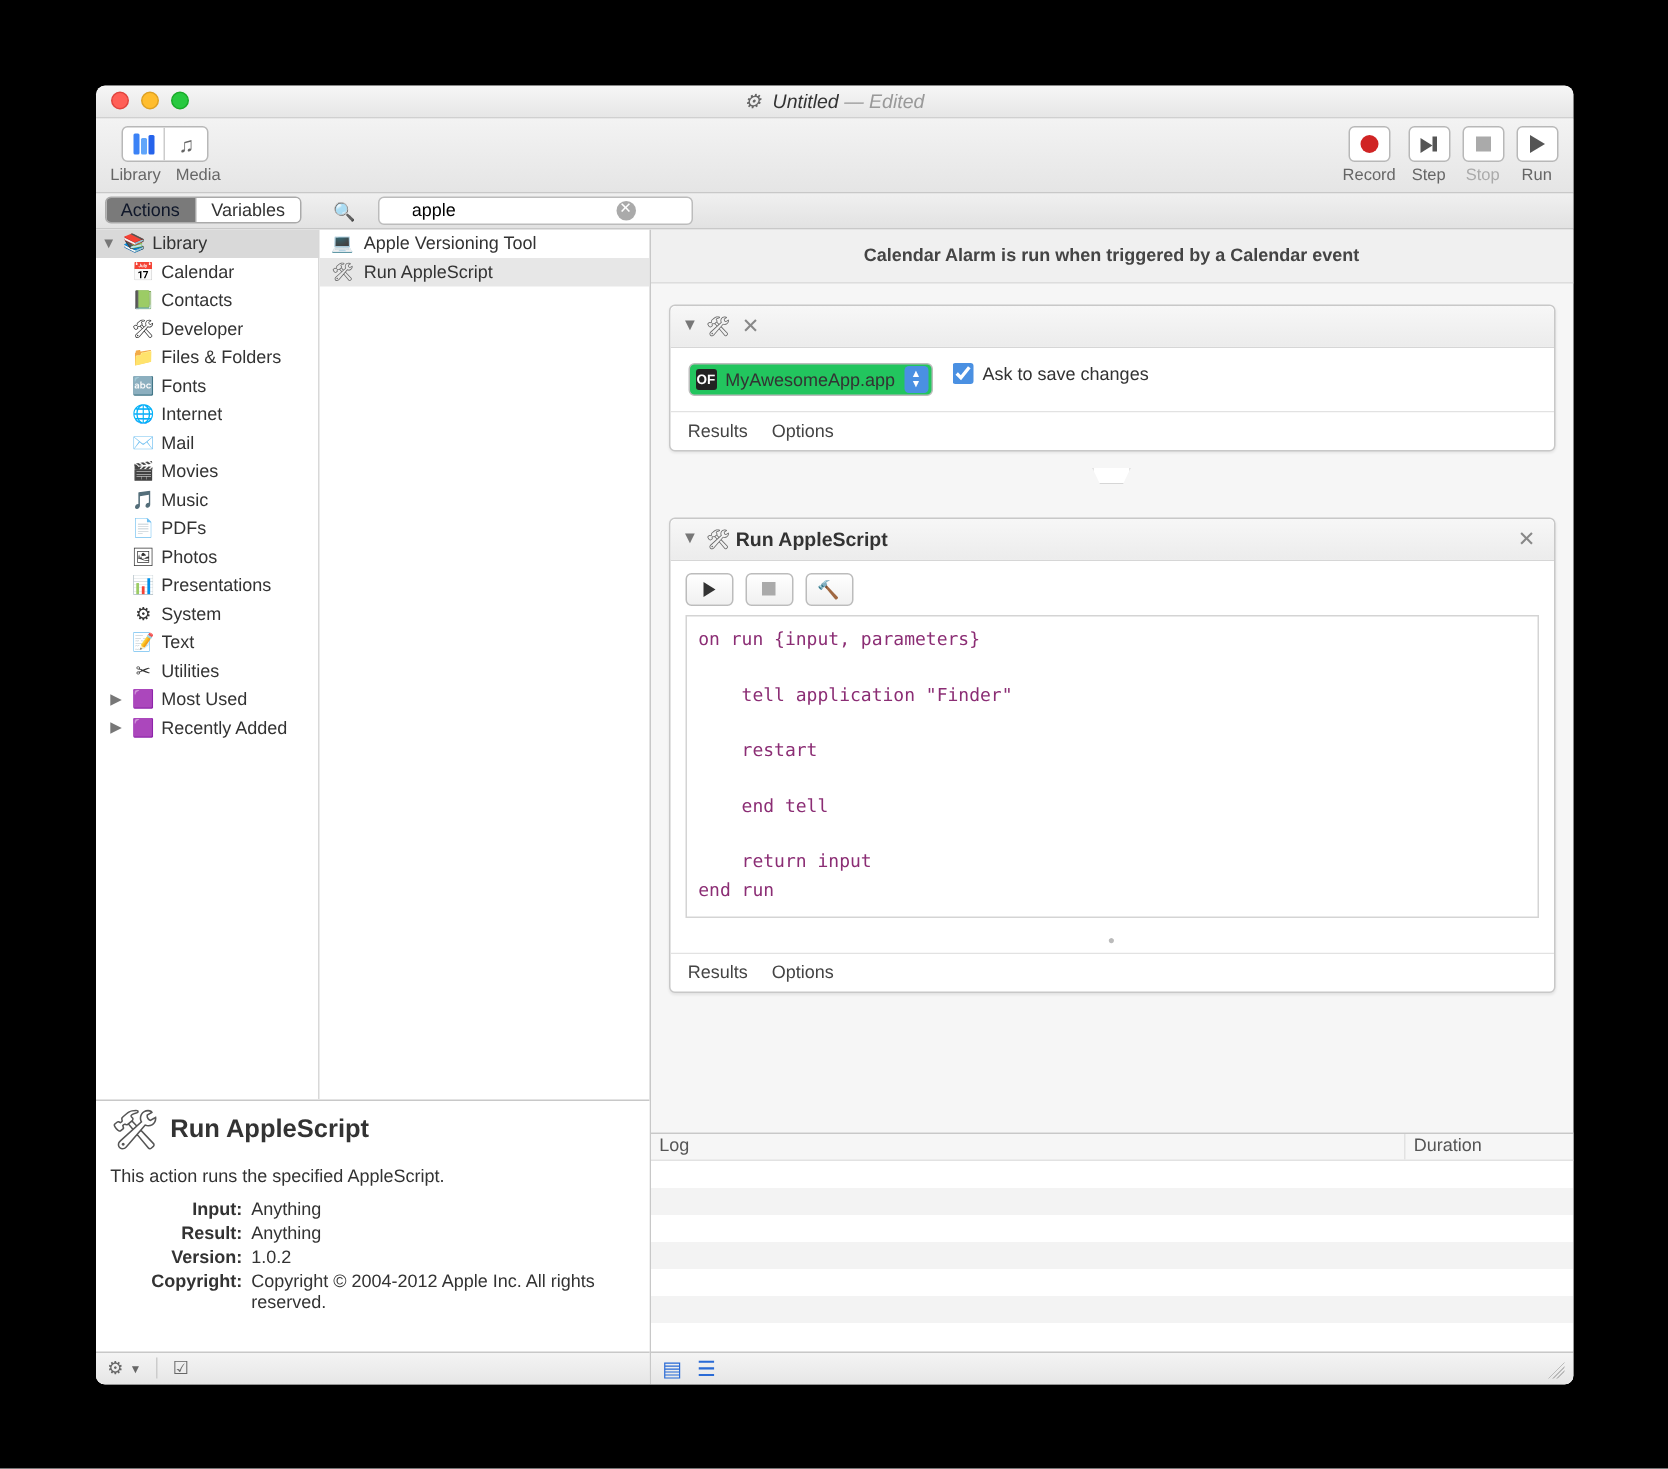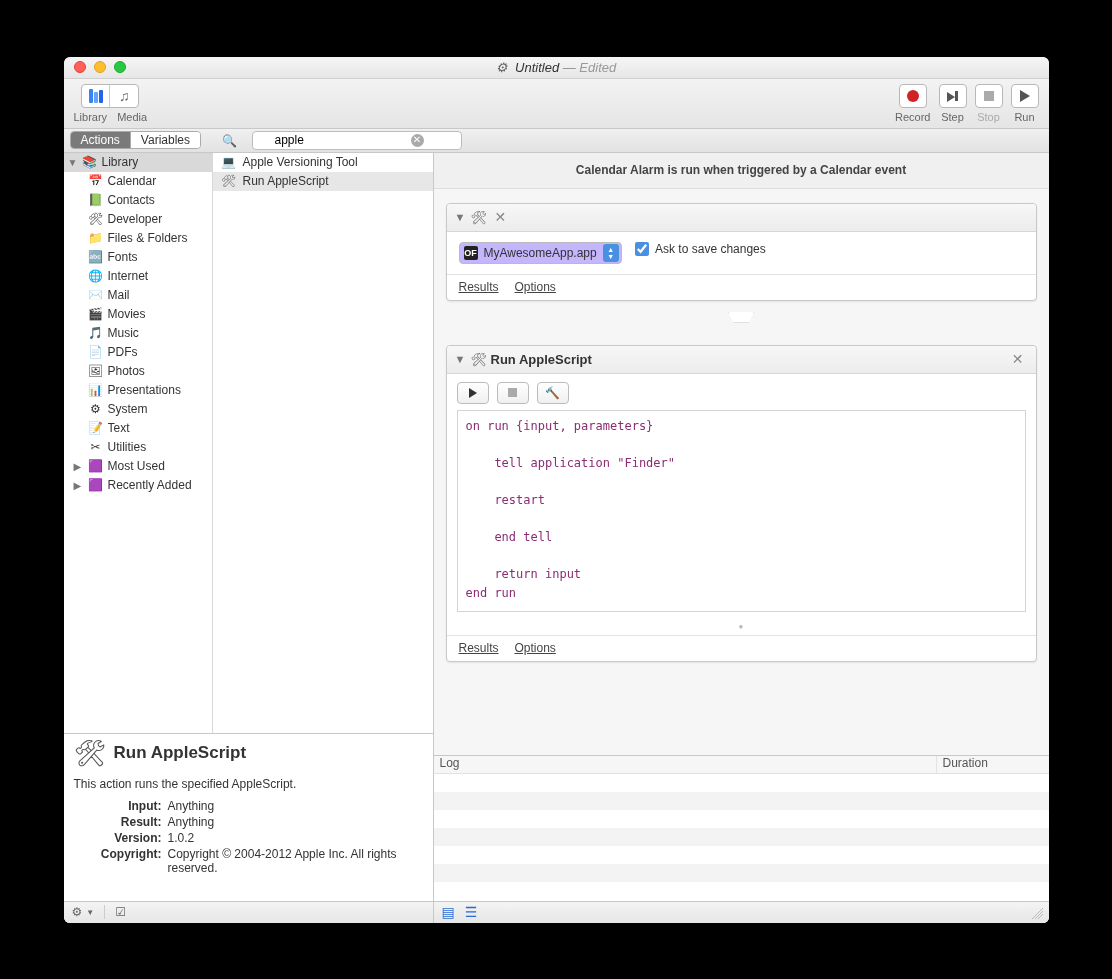--- a/index.html
+++ b/index.html
@@ -110,21 +110,21 @@
   .sub-left { width:370px; display:flex; align-items:center; padding-left:6px; gap:0; }
   .sub-seg {
     display:flex; border:1px solid #aaa; border-radius:4px; overflow:hidden;
     height:18px; font-size:12px;
   }
   .sub-seg-btn {
     padding:0 10px; display:flex; align-items:center; background:#fff;
     border-right:1px solid #aaa; cursor:pointer;
   }
   .sub-seg-btn:last-child { border-right:none; }
-  .sub-seg-btn.active { background:#7a7a7a; color:#ffffff; }
+  .sub-seg-btn.active { background:#7a7a7a; color:#0f172a; }
   .searchbox {
     margin-left:auto; margin-right:6px; position:relative;
     width:210px; height:19px;
   }
   .searchbox input {
     width:100%; height:100%; border-radius:4px; border:1px solid #bcbcbc;
     padding:0 20px 0 22px; font-size:12px; outline:none; background:#fff;margin-left:34px;
   }
   .search-mag {
     position:absolute; left:5px; top:3px; color:#999; font-size:12px;
@@ -219,21 +219,21 @@
     border-bottom:1px solid #d6d6d6;
     border-top-left-radius:4px; border-top-right-radius:4px;
   }
   .ab-twist { width:12px; color:#777; font-size:11px; margin-right:4px; }
   .ab-ico { width:16px; text-align:center; color:#666; margin-right:4px; }
   .ab-title { font-weight:700; font-size:13px; flex:1; }
   .ab-close { color:#888; font-size:14px; cursor:pointer; padding:0 4px; }
   .ab-body { padding:10px 12px; font-size:12px; }
   .dropdown-ctl {
     display:inline-flex; align-items:center; border:1px solid #bcbcbc;
-    border-radius:4px; height:22px; background:#c4b5fd; padding:0 2px 0 4px;
+    border-radius:4px; height:22px; background:#22c55e; padding:0 2px 0 4px;
     gap:6px;
   }
   .dropdown-ctl .dd-ico {
     width:14px; height:14px; background:#222; border-radius:2px;
     display:flex; align-items:center; justify-content:center; color:#fff;
     font-size:9px; font-weight:700;
   }
   .dropdown-ctl .dd-arrows {
     width:16px; height:18px; background:#4a90e2; border-radius:3px;
     display:flex; flex-direction:column; align-items:center; justify-content:center;
@@ -244,21 +244,21 @@
   }
   .checkbox-ctl input[type=checkbox] {
     width:14px; height:14px; accent-color:#4a90e2;
   }
   .ab-footer {
     border-top:1px solid #e2e2e2; height:26px;
     display:flex; align-items:center; padding:0 12px; gap:16px;
     font-size:12px; color:#444;
     border-bottom-left-radius:4px; border-bottom-right-radius:4px;
   }
-  .ab-footer span { cursor:pointer;text-decoration:underline; }
+  .ab-footer span { cursor:pointer; }
 
   
   .script-toolbar {
     display:flex; gap:8px; padding:8px 10px 6px 10px;
   }
   .sbtn {
     width:32px; height:22px; border:1px solid #bcbcbc; border-radius:4px;
     background:linear-gradient(#fff,#f0f0f0); display:flex; align-items:center;
     justify-content:center;
   }

